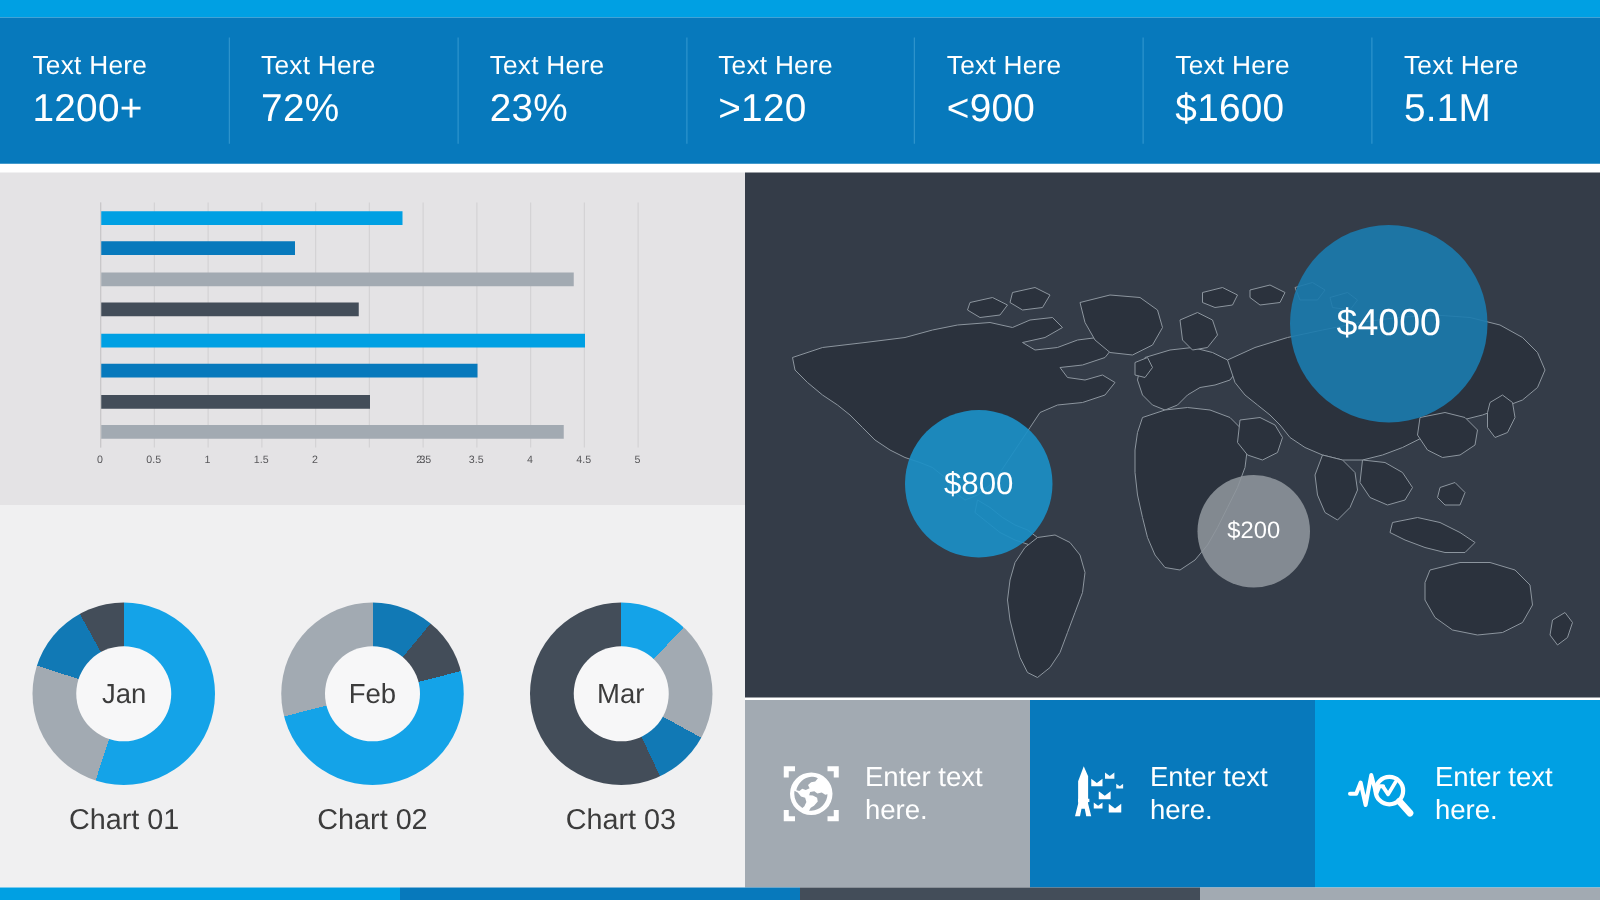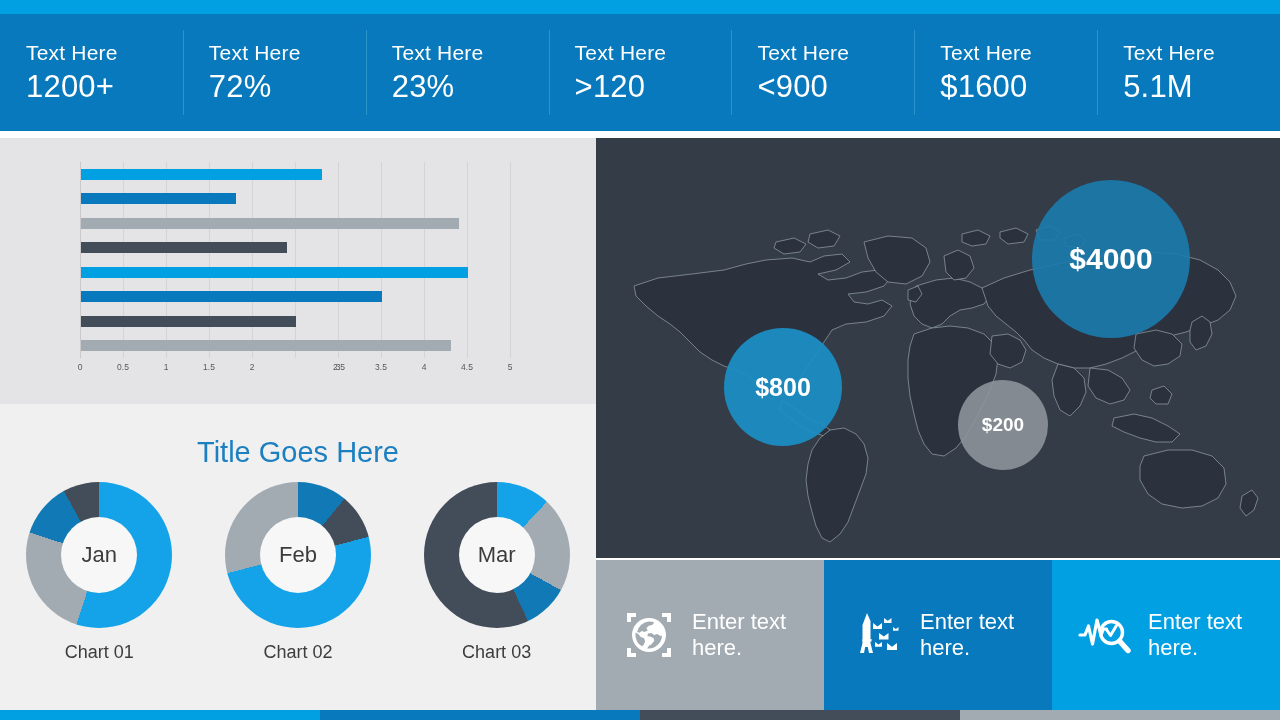--- a/index.html
+++ b/index.html
@@ -145,40 +145,40 @@
     border-radius: 50%;
     background: #F7F7F8;
     display: flex;
     align-items: center;
     justify-content: center;
     font-size: 22px;
     color: #3C3C3C;
   }
   .donut-caption {
     margin-top: 14px;
-    font-size: 18px;
+    font-size: 23px;
     color: #3C3C3C;
   }
 
   
   .map-panel {
     position: absolute; left: 596px; top: 138px;
     width: 684px; height: 420px;
     background: #343C48;
     overflow: hidden;
   }
   .map-svg { position: absolute; left: 0; top: 0; }
   .bubble {
     position: absolute;
     border-radius: 50%;
     display: flex;
     align-items: center;
     justify-content: center;
     color: #ffffff;
-    font-weight: 700;
+    font-weight: 400;
     text-align: right;
   }
   .bubble-lg { font-size: 30px; }
   .bubble-md { font-size: 25px; }
   .bubble-sm { font-size: 19px; }
 
   
   .icon-row {
     position: absolute; left: 596px; top: 560px;
     width: 684px; height: 150px;
@@ -301,21 +301,20 @@
         <div class="bar-row" style="top: 31.25px; width: 154.8px;">
           <div class="bar-rect" style="background: rgb(7, 121, 188);"></div>
         </div>
         <div class="bar-row" style="top: 6.75px; width: 240.8px;">
           <div class="bar-rect" style="background: rgb(0, 160, 227);"></div>
         </div>
       </div>
   </div>
 
   <div class="donut-panel">
-    <div class="donut-title">Title Goes Here</div>
     <div class="donut-group" id="donut-group">
         <div class="donut-item">
           <div class="donut-ring" style="background: conic-gradient(rgb(20, 163, 232) 0deg, rgb(20, 163, 232) 198deg, rgb(162, 170, 178) 198deg, rgb(162, 170, 178) 288deg, rgb(17, 121, 181) 288deg, rgb(17, 121, 181) 331.2deg, rgb(67, 77, 89) 331.2deg, rgb(67, 77, 89) 360deg);">
             <div class="donut-hole">Jan</div>
           </div>
           <div class="donut-caption">Chart 01</div>
         </div>
         <div class="donut-item">
           <div class="donut-ring" style="background: conic-gradient(rgb(17, 121, 181) 0deg, rgb(17, 121, 181) 39.6deg, rgb(67, 77, 89) 39.6deg, rgb(67, 77, 89) 75.6deg, rgb(20, 163, 232) 75.6deg, rgb(20, 163, 232) 255.6deg, rgb(162, 170, 178) 255.6deg, rgb(162, 170, 178) 360deg);">
             <div class="donut-hole">Feb</div>

